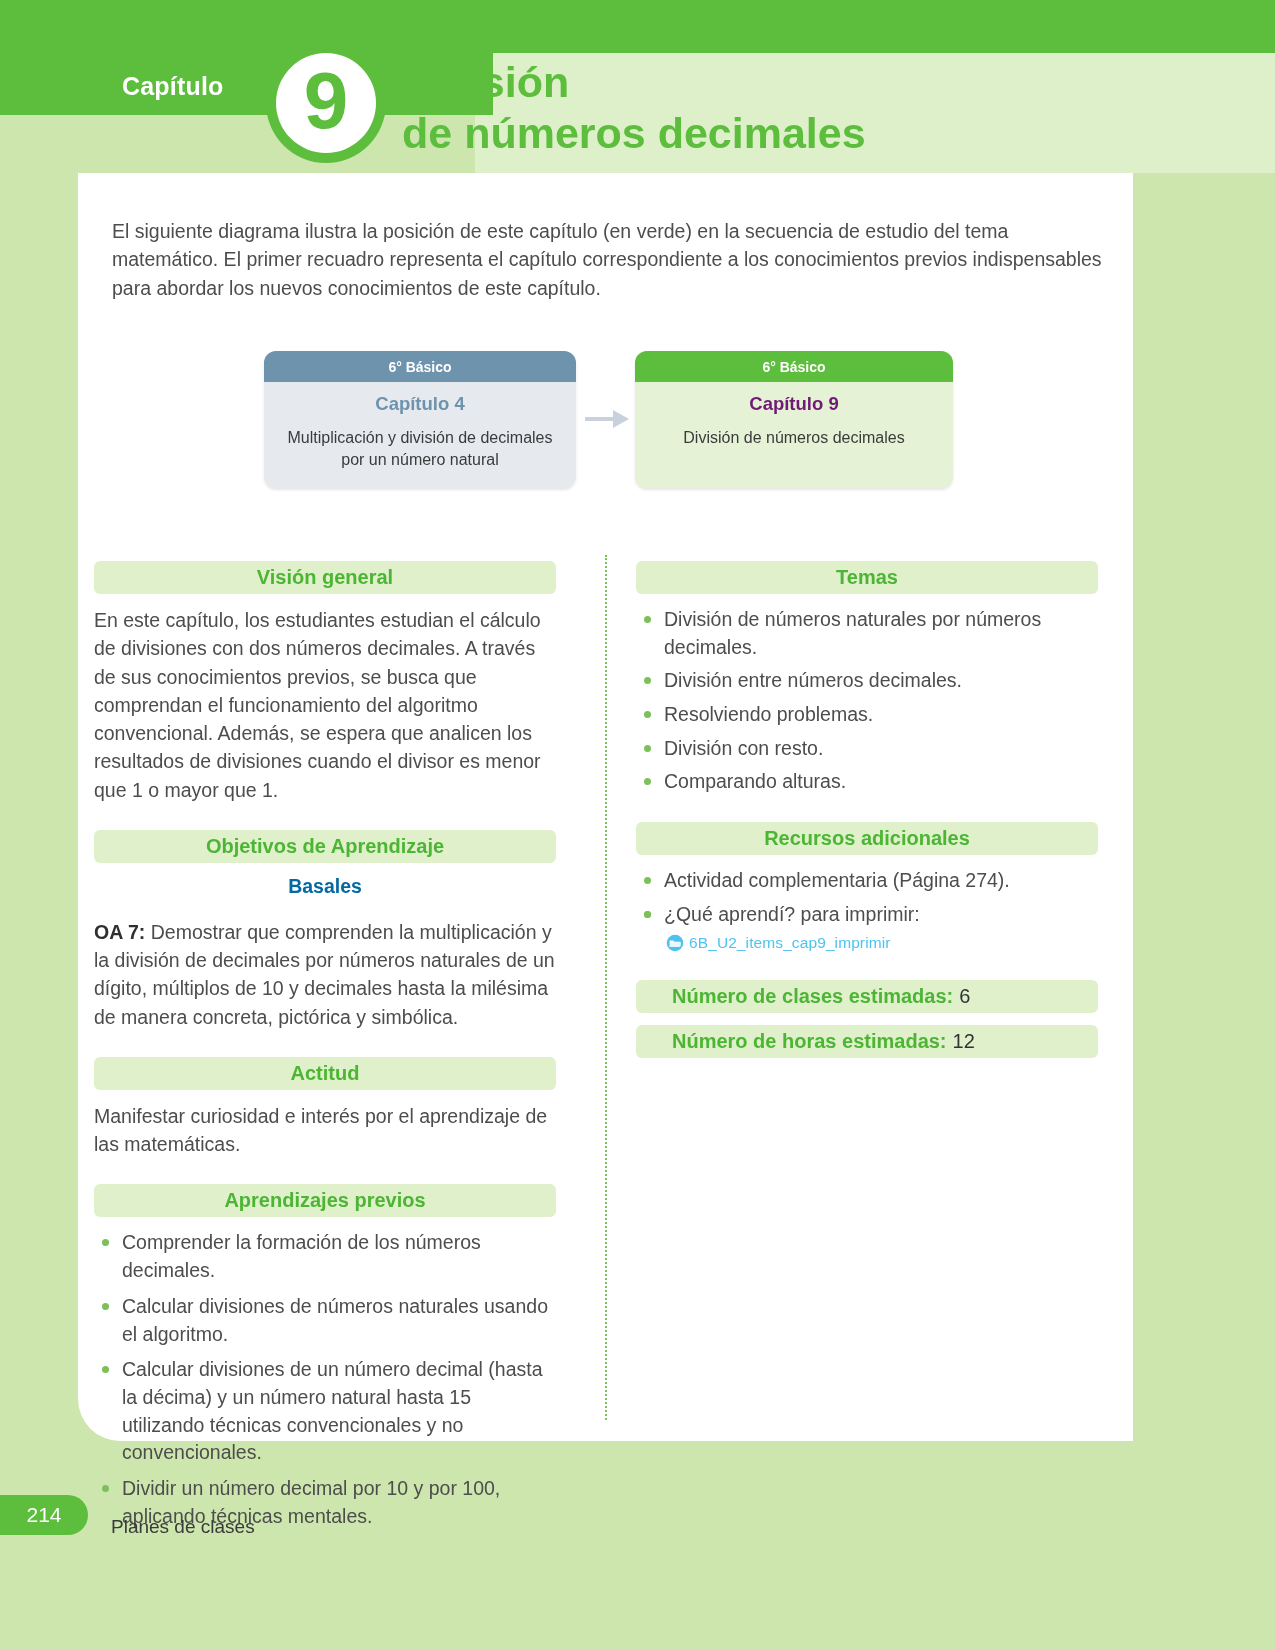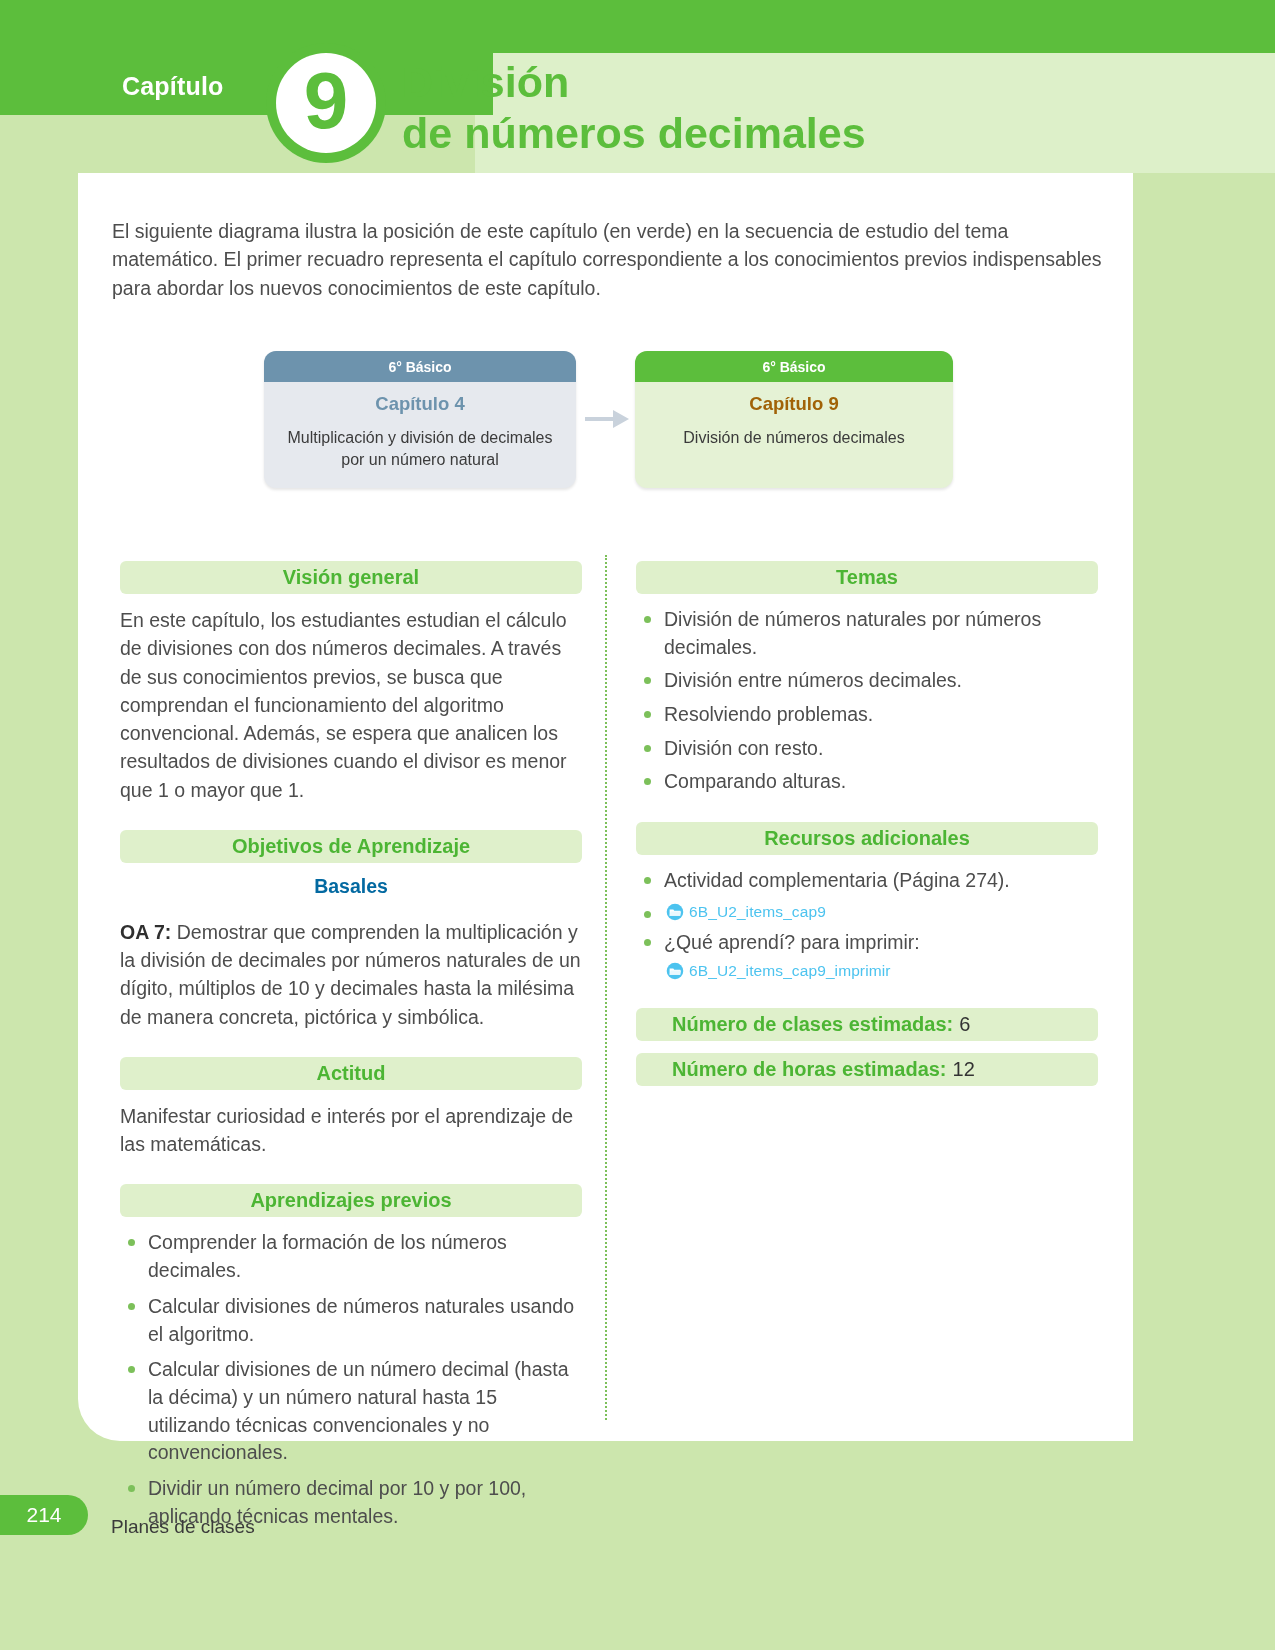--- a/index.html
+++ b/index.html
@@ -76,32 +76,32 @@
     height:31px;display:flex;align-items:center;justify-content:center;
     font-size:14px;font-weight:bold;color:#ffffff;
   }
   .dbox.prev .dbox-head{background:#6d93ad;}
   .dbox.curr .dbox-head{background:#5cbe3c;}
   .dbox-chap{
     text-align:center;font-size:18.5px;font-weight:bold;
     margin-top:11px;
   }
   .dbox.prev .dbox-chap{color:#6d93ad;}
-  .dbox.curr .dbox-chap{color:#a16207;}
+  .dbox.curr .dbox-chap{color:#701a75;}
   .dbox-body{
     text-align:center;font-size:16px;color:#3b3b3b;
     line-height:1.35;margin-top:12px;padding:0 10px;
   }
   .arrow{
     position:absolute;left:505px;top:62px;width:48px;height:28px;
   }
 
   
   .col{position:absolute;top:388px;}
-  .col-left{left:42px;width:462px;}
+  .col-left{left:16px;width:462px;}
   .col-right{left:558px;width:462px;}
   .divider{
     position:absolute;left:527px;top:382px;
     width:0;height:865px;
     border-left:2px dotted #7cc05a;
   }
 
   .bar{
     background:#dff0cb;border-radius:6px;
     height:33px;display:flex;align-items:center;justify-content:center;
@@ -242,28 +242,20 @@
         <li>División con resto.</li>
         <li>Comparando alturas.</li>
       </ul>
     </div>
 
     <div class="sec">
       <div class="bar">Recursos adicionales</div>
       <ul class="blist tight">
         <li>Actividad complementaria (Página 274).</li>
         <li>
-          <span class="filelink">
-            <svg class="fileicon" viewBox="0 0 20 20">
-              <circle cx="10" cy="10" r="9.2" fill="#4cc3ef"></circle>
-              <path d="M4 7.2h4.1l1.1 1.3H16v5.6H4z" fill="#ffffff"></path>
-              <path d="M5.2 9.4h11.6l-1.3 4.7H4z" fill="#eaf8fe"></path>
-            </svg>
-            <span class="label">6B_U2_items_cap9</span>
-          </span>
         </li>
         <li>
           <span>¿Qué aprendí? para imprimir:</span>
           <span class="filelink">
             <svg class="fileicon" viewBox="0 0 20 20">
               <circle cx="10" cy="10" r="9.2" fill="#4cc3ef"></circle>
               <path d="M4 7.2h4.1l1.1 1.3H16v5.6H4z" fill="#ffffff"></path>
               <path d="M5.2 9.4h11.6l-1.3 4.7H4z" fill="#eaf8fe"></path>
             </svg>
             <span class="label">6B_U2_items_cap9_imprimir</span>

